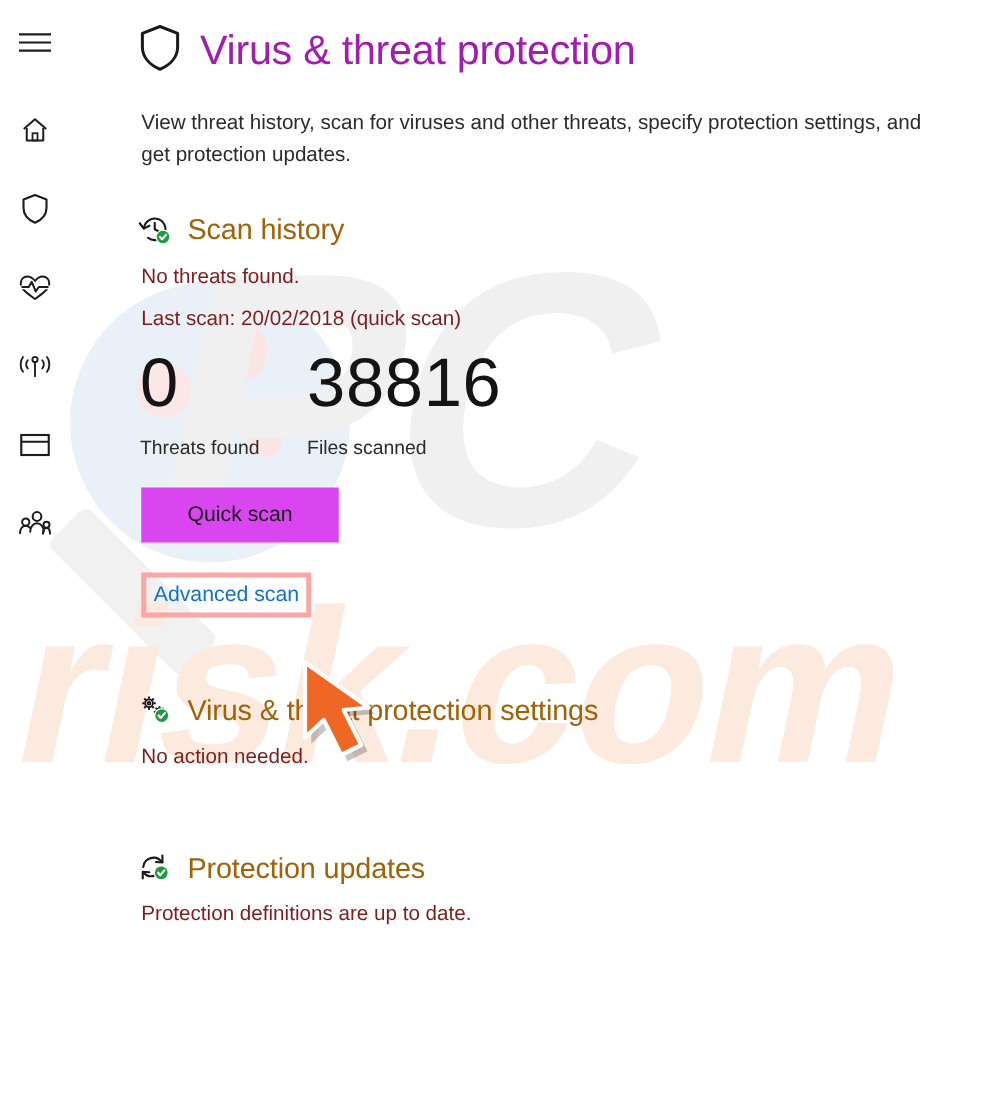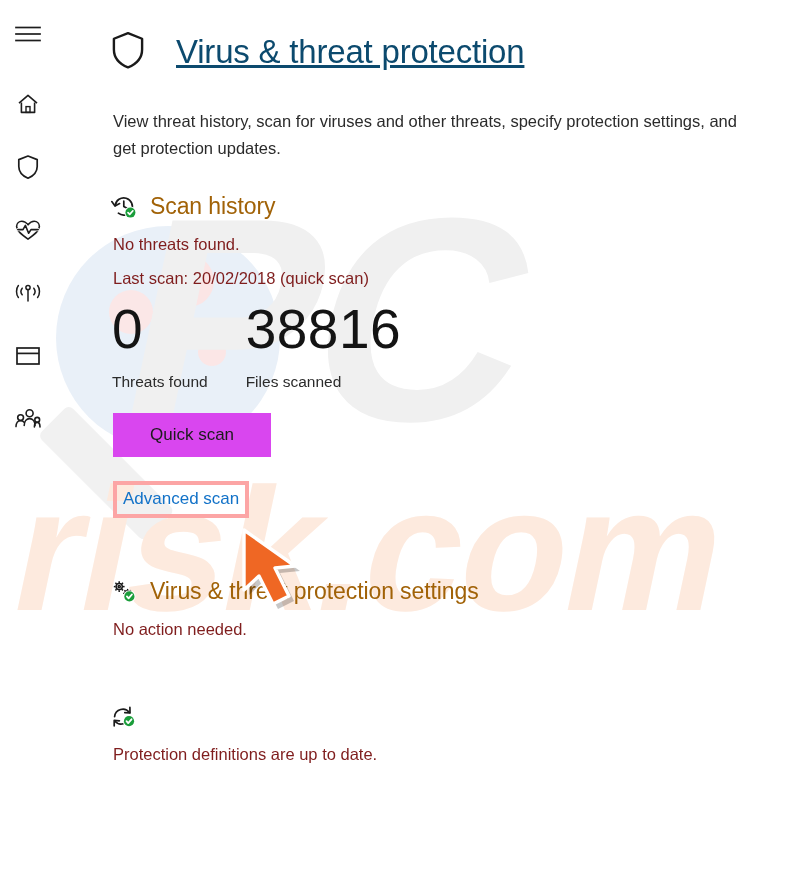--- a/index.html
+++ b/index.html
@@ -68,24 +68,23 @@
     display: flex;
     align-items: center;
     gap: 14px;
     margin-bottom: 22px;
   }
   .page-head .shield { flex: 0 0 auto; }
   h1 {
     font-size: 33px;
     font-weight: 400;
     letter-spacing: -0.2px;
-    margin: 16px;
-    color: #0c4a6e;
+    margin: 0;
+    color: #a21caf;
     line-height: 1.1;
-    text-decoration: underline;
   }
 
   .page-desc {
     font-size: 16.5px;
     line-height: 1.6;
     color: #2b2b2b;
     max-width: 635px;
     margin: 0 0 32px 3px;
     font-weight: 400;
   }
@@ -368,20 +367,21 @@
           <svg width="28" height="26" viewBox="0 0 28 26">
             <path d="M4.6 12.6 A8.2 8.2 0 0 1 19.4 8.6" fill="none" stroke="#1a1a1a" stroke-width="1.7" stroke-linecap="round"></path>
             <polyline points="19.9,3.4 20.0,9.0 14.8,8.6" fill="none" stroke="#1a1a1a" stroke-width="1.7" stroke-linecap="round" stroke-linejoin="round"></polyline>
             <path d="M19.2 13.2 A8.2 8.2 0 0 1 4.8 17.0" fill="none" stroke="#1a1a1a" stroke-width="1.7" stroke-linecap="round"></path>
             <polyline points="4.2,21.8 4.2,16.4 9.4,16.8" fill="none" stroke="#1a1a1a" stroke-width="1.7" stroke-linecap="round" stroke-linejoin="round"></polyline>
             <circle cx="19.0" cy="17.2" r="6.1" fill="#ffffff"></circle>
             <circle cx="19.0" cy="17.2" r="5.1" fill="#1a9d3a"></circle>
             <polyline points="16.5,17.2 18.2,19.1 21.5,15.3" fill="none" stroke="#ffffff" stroke-width="1.8" stroke-linecap="round" stroke-linejoin="round"></polyline>
           </svg>
         </span>
+        <span class="section-title">Protection updates</span>
       </div>
       <p class="section-line">Protection definitions are up to date.</p>
     </section>
 
   </main>
 </div>
 
 <div id="pointer">
   <svg width="96" height="92" viewBox="0 0 96 92">
     <g transform="translate(6,4)">

